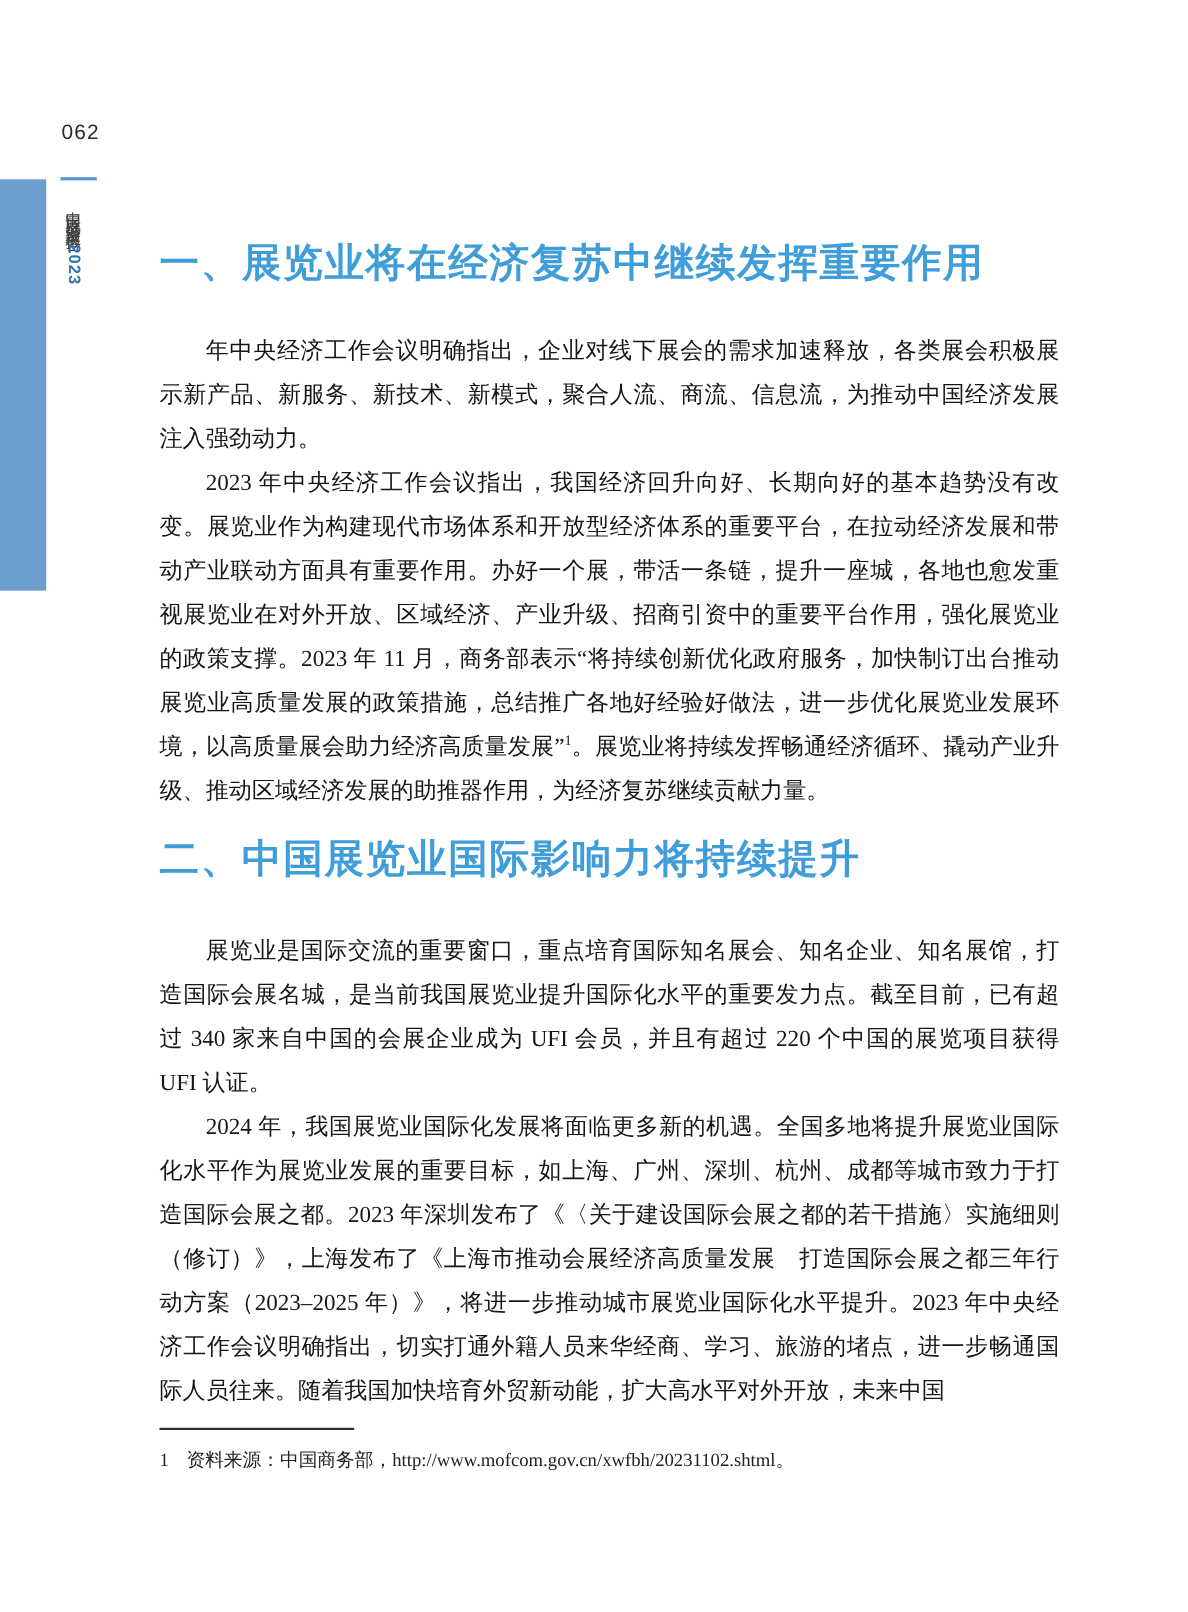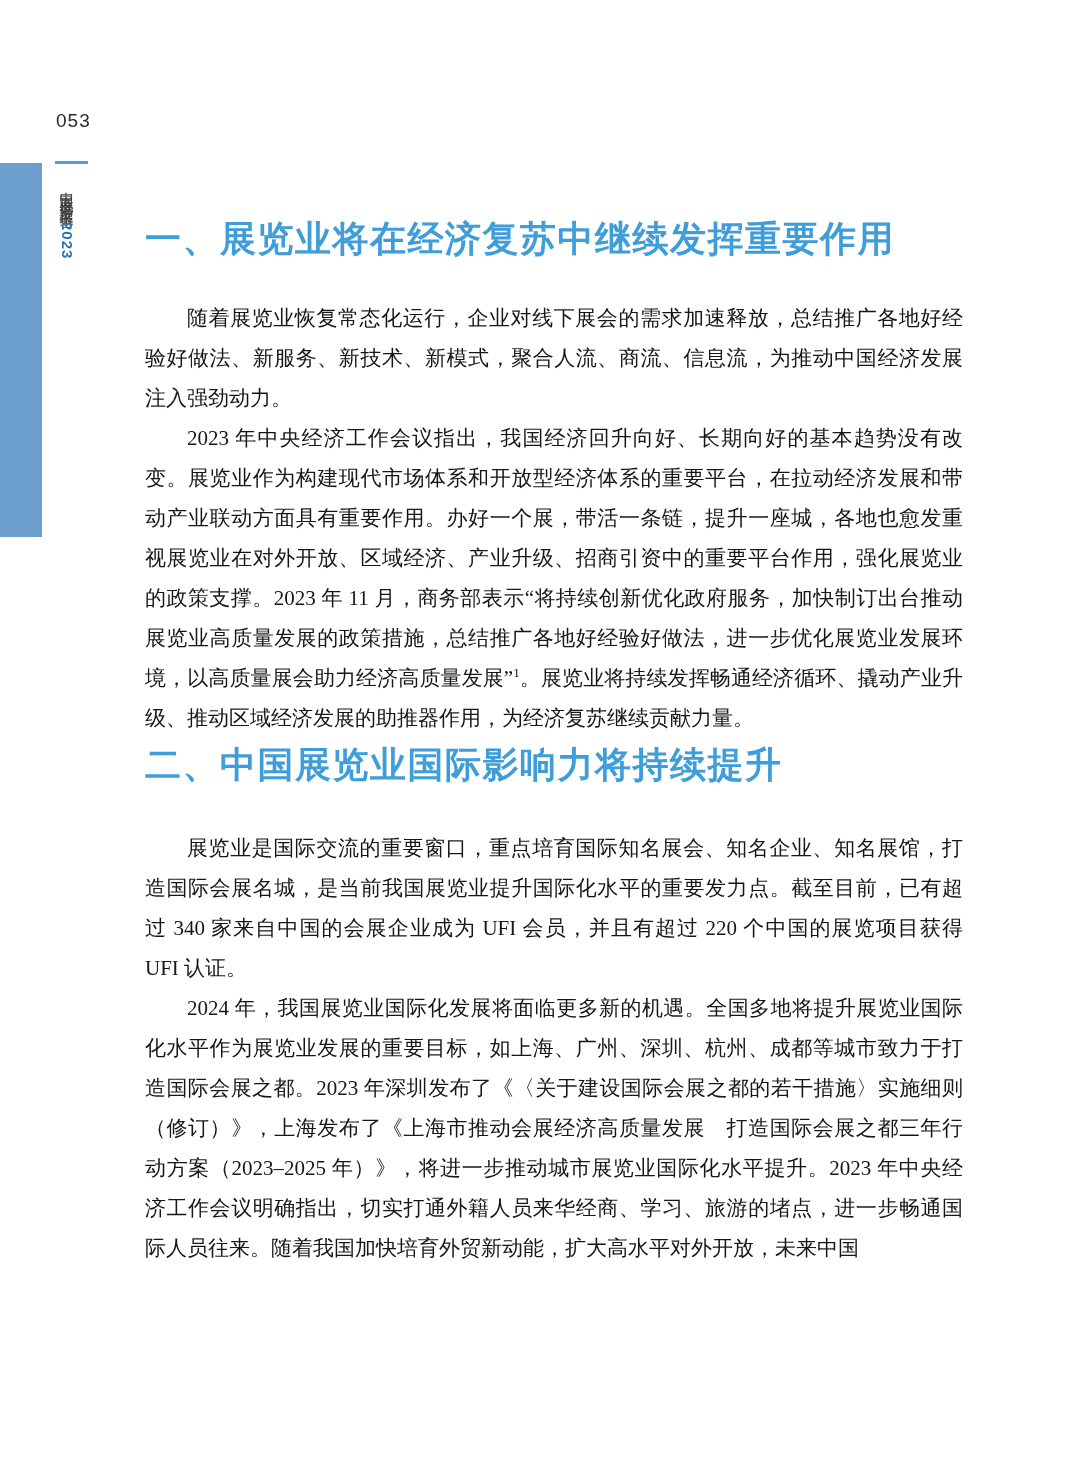--- a/index.html
+++ b/index.html
@@ -76,21 +76,21 @@
   .sec-heading {
     font-family: "Liberation Sans", "DejaVu Sans", sans-serif;
     font-size: 36px;
     font-weight: 700;
     color: #3f9dda;
     letter-spacing: 1.5px;
     line-height: 38px;
     margin: 0 0 40px 0;
   }
   .sec-heading.second {
-    margin-top: 8px;
+    margin-top: 24px;
     margin-bottom: 44px;
   }
   .body-par {
     margin: 0;
     font-size: 21px;
     line-height: 40px;
     text-align: justify;
     text-indent: 2em;
     color: #161616;
   }
@@ -121,41 +121,47 @@
   .footnote-line .fn-marker {
     display: inline-block;
     margin-right: 16px;
   }
 </style>
 </head>
 <body>
 
 <div class="page">
 
-  <div class="page-number">053</div>
+  <div class="page-number">062</div>
 
   <div class="page-number-rule"></div>
 
   <div class="side-accent-bar"></div>
 
   <div class="sidebar-title">
     <span>中国展览经济发展报告</span>
     <span class="year">2023</span>
   </div>
 
   <div class="main-col">
 
     <h1 class="sec-heading">一、展览业将在经济复苏中继续发挥重要作用</h1>
 
-    <p class="body-par">随着展览业恢复常态化运行，企业对线下展会的需求加速释放，总结推广各地好经验好做法、新服务、新技术、新模式，聚合人流、商流、信息流，为推动中国经济发展注入强劲动力。</p>
+    <p class="body-par">年中央经济工作会议明确指出，企业对线下展会的需求加速释放，各类展会积极展示新产品、新服务、新技术、新模式，聚合人流、商流、信息流，为推动中国经济发展注入强劲动力。</p>
 
     <p class="body-par"><span>2023 年中央经济工作会议指出，我国经济回升向好、长期向好的基本趋势没有改变。展览业作为构建现代市场体系和开放型经济体系的重要平台，在拉动经济发展和带动产业联动方面具有重要作用。办好一个展，带活一条链，提升一座城，各地也愈发重视展览业在对外开放、区域经济、产业升级、招商引资中的重要平台作用，强化展览业的政策支撑。2023 年 11 月，商务部表示“将持续创新优化政府服务，加快制订出台推动展览业高质量发展的政策措施，总结推广各地好经验好做法，进一步优化展览业发展环境，以高质量展会助力经济高质量发展”</span><sup>1</sup><span>。展览业将持续发挥畅通经济循环、撬动产业升级、推动区域经济发展的助推器作用，为经济复苏继续贡献力量。</span></p>
 
     <h2 class="sec-heading second">二、中国展览业国际影响力将持续提升</h2>
 
     <p class="body-par">展览业是国际交流的重要窗口，重点培育国际知名展会、知名企业、知名展馆，打造国际会展名城，是当前我国展览业提升国际化水平的重要发力点。截至目前，已有超过 340 家来自中国的会展企业成为 UFI 会员，并且有超过 220 个中国的展览项目获得 UFI 认证。</p>
 
     <p class="body-par">2024 年，我国展览业国际化发展将面临更多新的机遇。全国多地将提升展览业国际化水平作为展览业发展的重要目标，如上海、广州、深圳、杭州、成都等城市致力于打造国际会展之都。2023 年深圳发布了《〈关于建设国际会展之都的若干措施〉实施细则（修订）》，上海发布了《上海市推动会展经济高质量发展　打造国际会展之都三年行动方案（2023–2025 年）》，将进一步推动城市展览业国际化水平提升。2023 年中央经济工作会议明确指出，切实打通外籍人员来华经商、学习、旅游的堵点，进一步畅通国际人员往来。随着我国加快培育外贸新动能，扩大高水平对外开放，未来中国</p>
 
   </div>
 
+  <div class="footnote-area">
+    <div class="footnote-divider"></div>
+    <div class="footnote-line">
+      <span class="fn-marker">1</span><span class="fn-text">资料来源：中国商务部，http://www.mofcom.gov.cn/xwfbh/20231102.shtml。</span>
+    </div>
+  </div>
 
 </div>
 
 </body></html>

